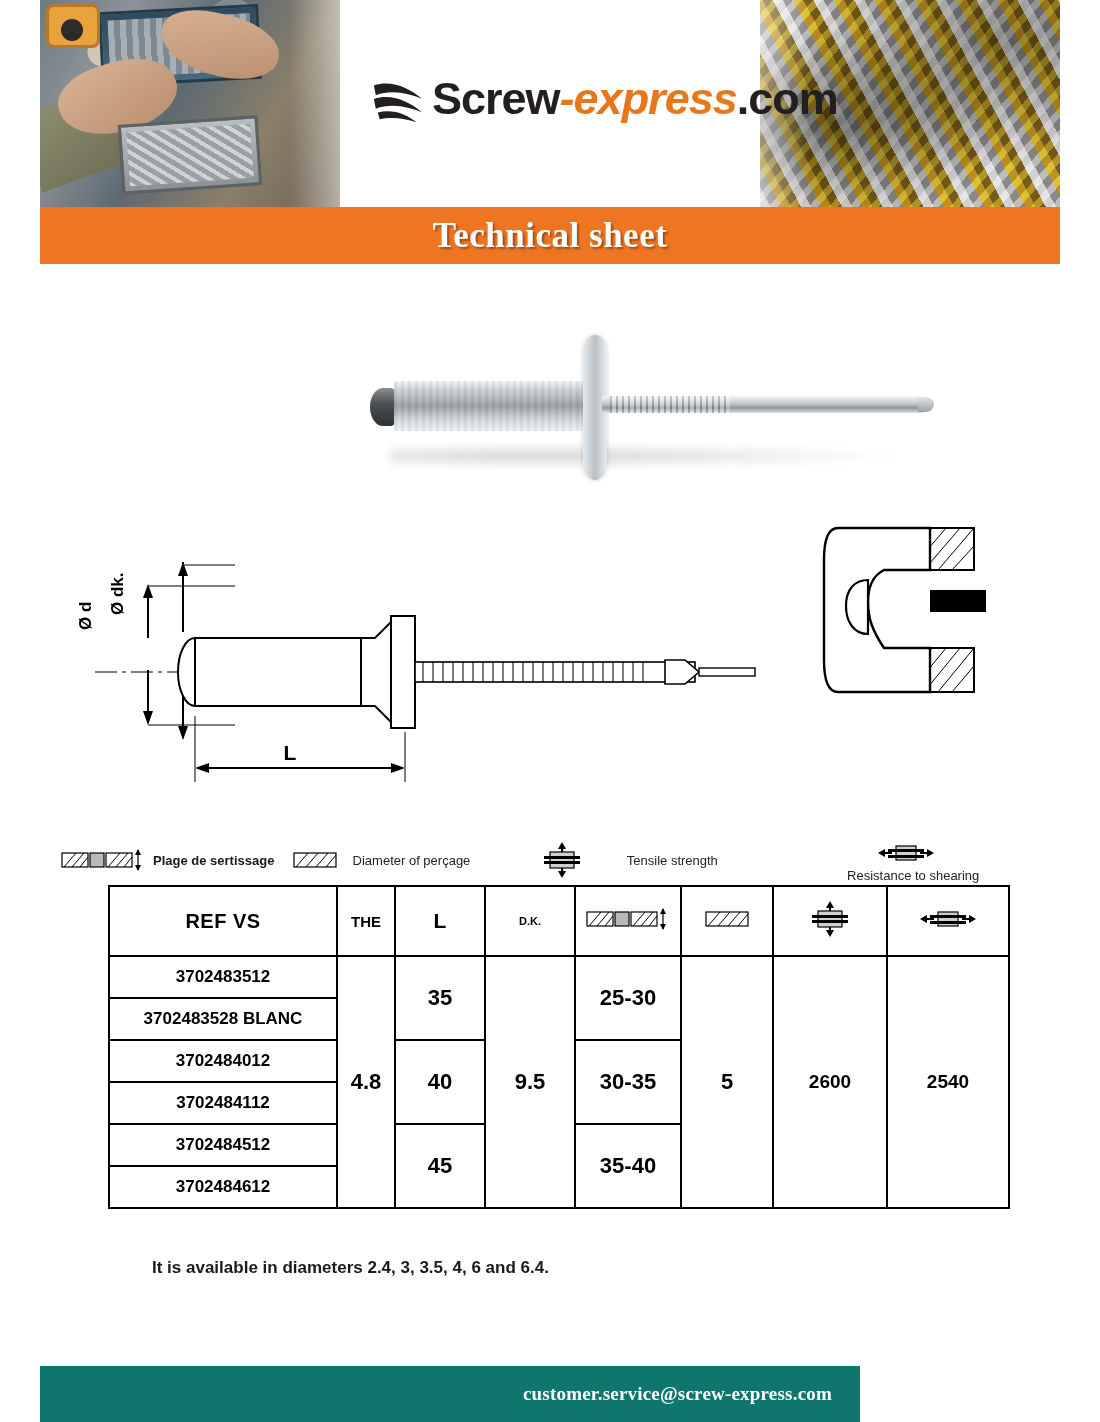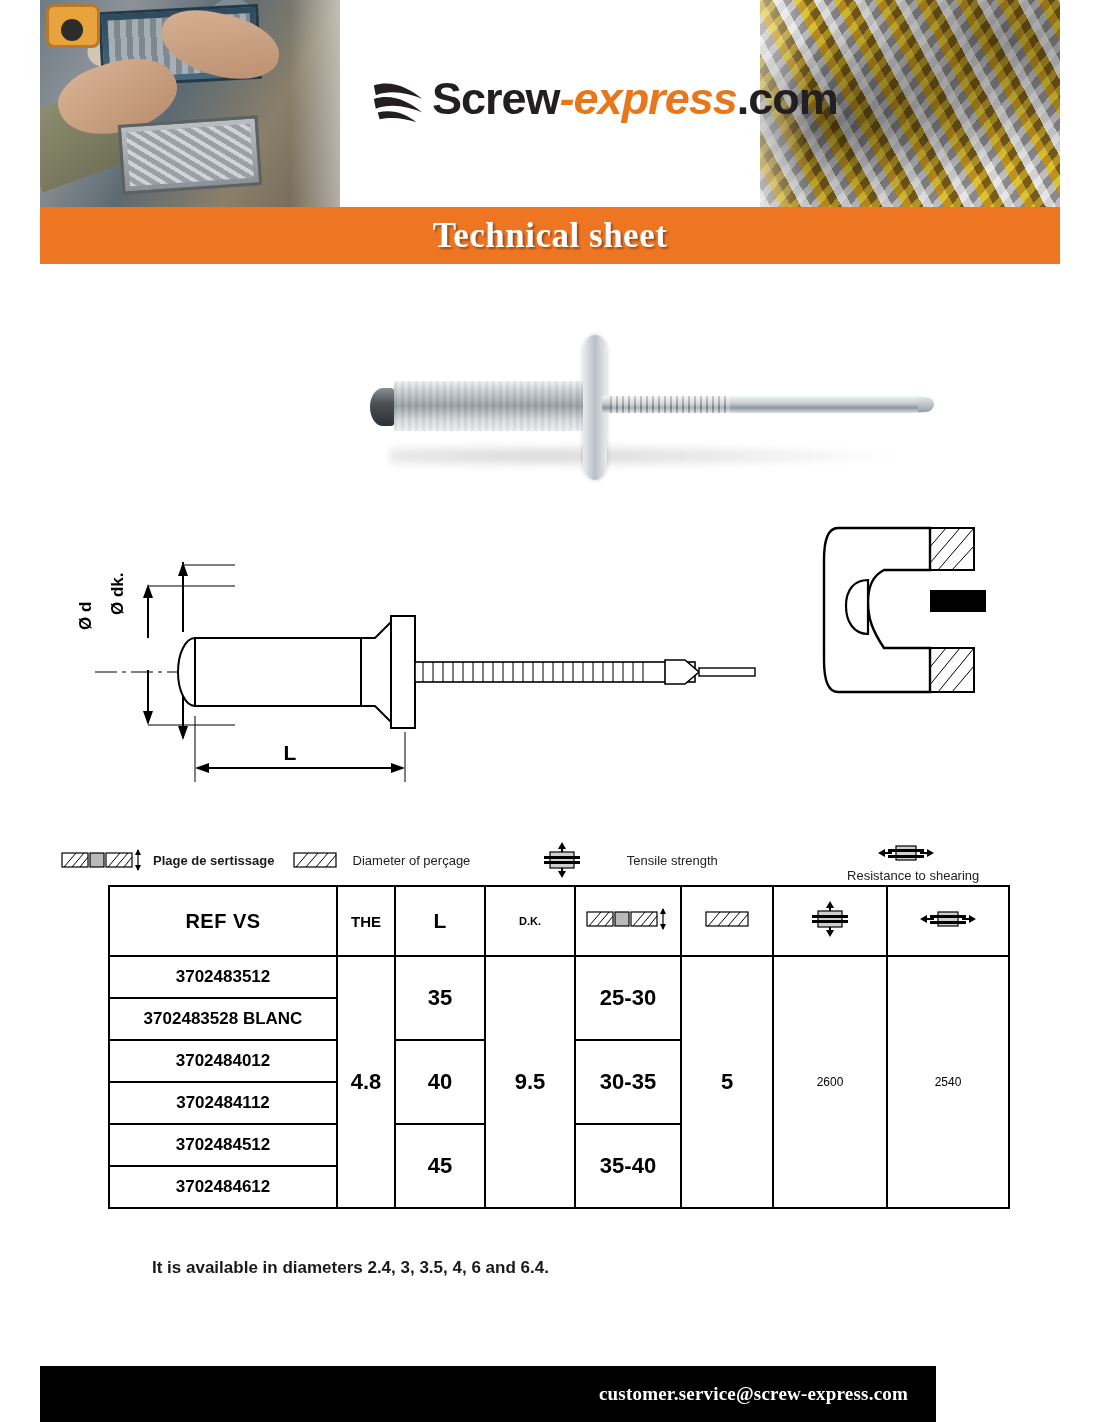--- a/index.html
+++ b/index.html
@@ -214,31 +214,31 @@
   .c-ten { width: 114px; }
   .c-shr { width: 122px; }
 
   .th-ref { font-size: 20px; font-weight: bold; letter-spacing: .5px; }
   .th-the { font-size: 15px; font-weight: bold; }
   .th-l   { font-size: 21px; font-weight: bold; }
   .th-dk  { font-size: 11px; font-weight: bold; }
 
   td.ref-cell { font-size: 17px; font-weight: bold; height: 42px; }
   td.val      { font-size: 22px; font-weight: bold; }
-  td.big      { font-size: 12px; font-weight: normal; }
+  td.big      { font-size: 19px; font-weight: bold; }
 
   .note {
     position: absolute; left: 112px; top: 1258px;
     font-size: 17px; font-weight: bold; color: #1a1a1a; text-align: center;
   }
 
   
   .footer {
-    position: absolute; left: 40px; bottom: 0; width: 896px; height: 56px;
-    background: #000000;
+    position: absolute; left: 40px; bottom: 0; width: 820px; height: 56px;
+    background: #0f766e;
     display: flex; align-items: center; justify-content: flex-end;
   }
   .footer .mail {
     color: #fff; font-family: "Liberation Serif", serif;
     font-weight: bold; font-size: 19px; margin-right: 28px;
     letter-spacing: .2px;
   }
 </style>
 </head>
 <body>

